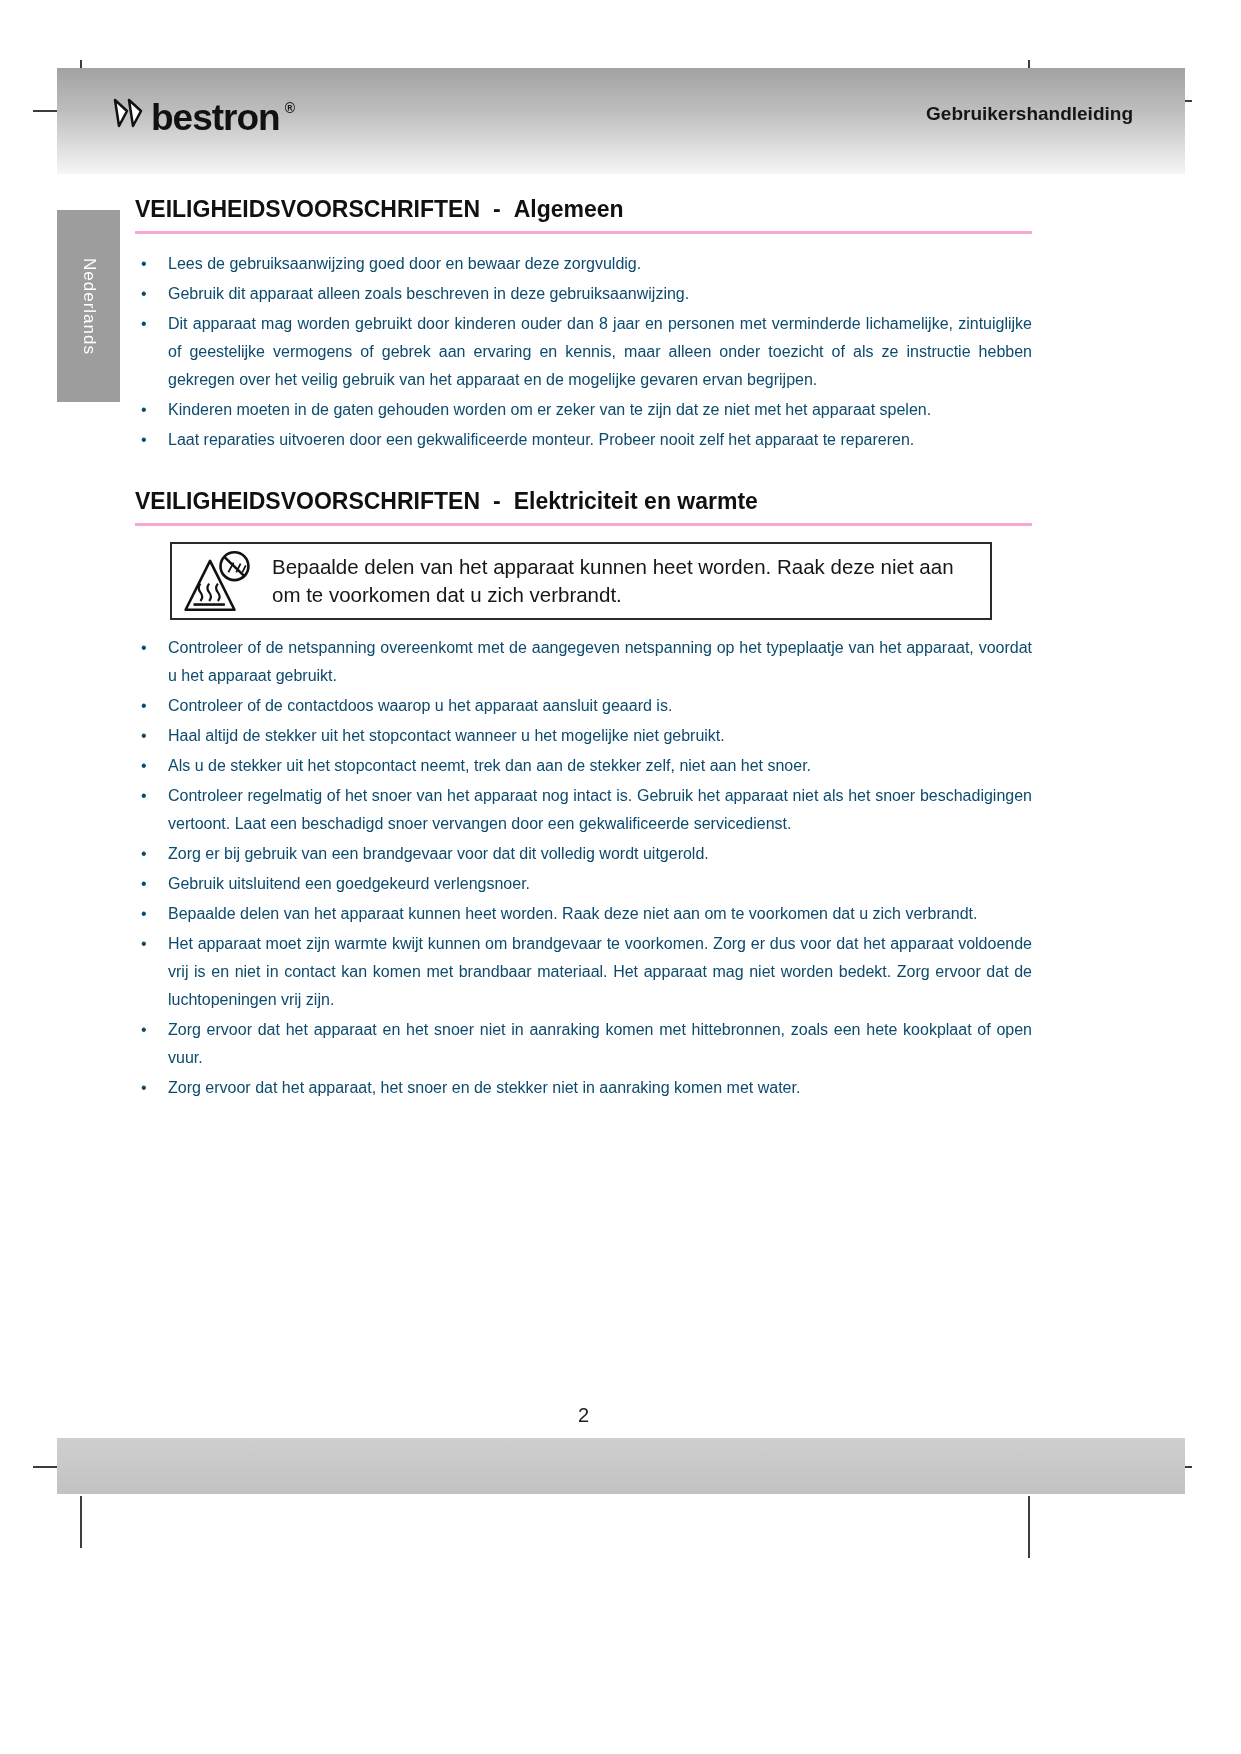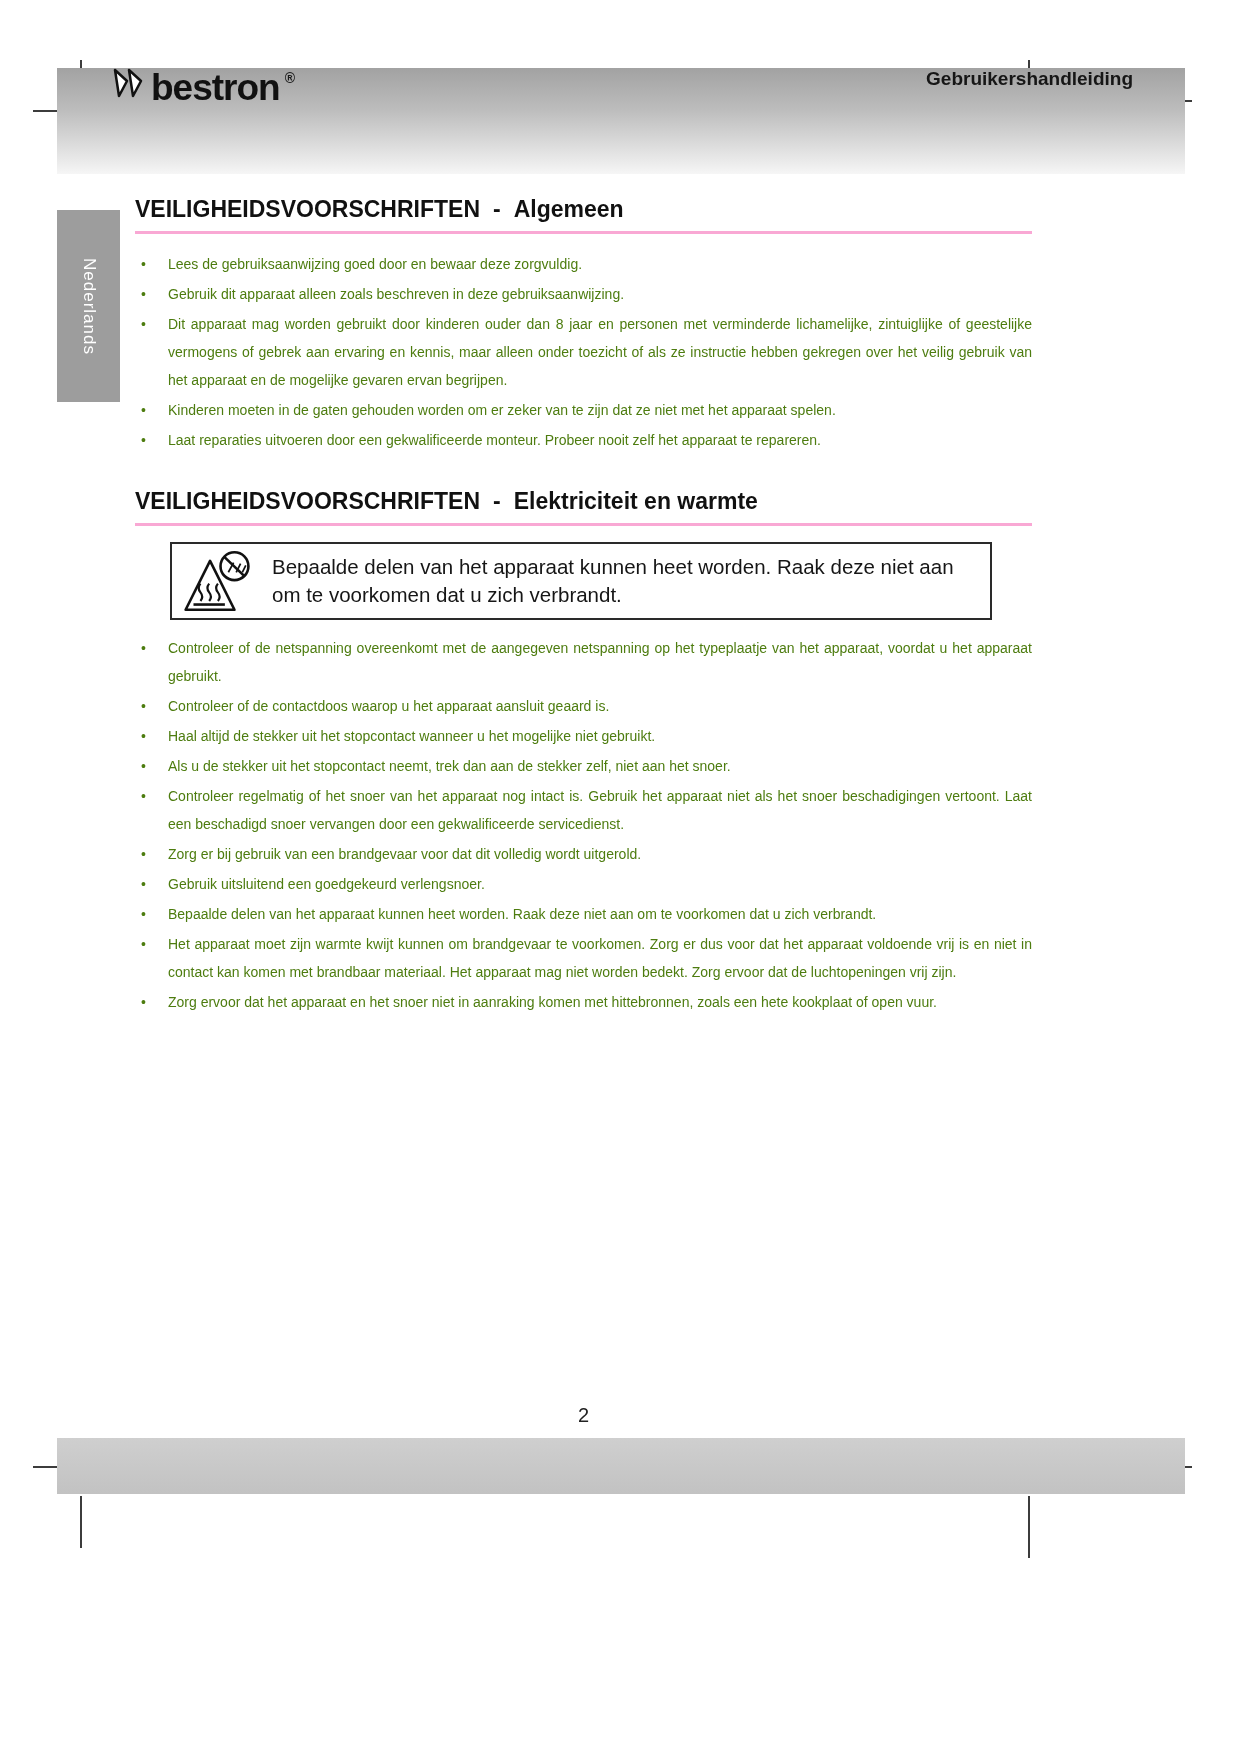--- a/index.html
+++ b/index.html
@@ -19,21 +19,21 @@
   .cm-tr-h { left:1148px;top:100px;  width:44px; height:2px;  }
   .cm-bl-h { left:33px;  top:1466px; width:44px; height:2px;  }
   .cm-bl-v { left:80px;  top:1496px; width:2px;  height:52px;  }
   .cm-br-h { left:1148px;top:1466px; width:44px; height:2px;  }
   .cm-br-v { left:1028px;top:1496px; width:2px;  height:62px;  }
 
   
   .header {
     position:absolute; left:57px; top:68px; width:1128px; height:106px;
     background:linear-gradient(to bottom,#a2a2a2 0%, #bdbdbd 40%, #eeeeee 92%, #f6f6f6 100%);
-    display:flex; justify-content:space-between; align-items:flex-start;
+    display:flex; justify-content:space-between; align-items:center;
     padding:0 52px 10px 56px;
   }
   .logo { display:flex; align-items:flex-end; gap:4px; }
   .logo-chevron { display:block; margin-bottom:2px; }
   .logo-text { font-size:37px; font-weight:bold; letter-spacing:-1px; line-height:0.9; color:#111; }
   .logo-reg { font-size:14px; font-weight:bold; position:relative; top:-18px; left:1px; }
   .doc-title { font-size:19px; font-weight:bold; color:#161616; padding-bottom:4px; }
 
   
   .side-tab {
@@ -49,21 +49,21 @@
 
   .section-heading {
     font-size:23px; font-weight:bold; color:#111;
     padding-bottom:8px; border-bottom:3px solid #f9a8d4; margin-bottom:16px;
   }
   .section-heading .sep { display:inline-block; margin:0 13px; }
   .section + .section { margin-top:34px; }
 
   ul.bullets { list-style:none; }
   .bullets li {
-    font-size:14px; line-height:28px; color:#4d7c0f;
+    font-size:16px; line-height:28px; color:#0c4a6e;
     padding-left:33px; position:relative; text-align:justify; margin-bottom:2px;
   }
   .bullets li::before { content:"\2022"; position:absolute; left:6px; }
 
   
   .warning-box {
     border:2px solid #2a2a2a; margin:2px 40px 14px 35px;
     display:flex; align-items:center; padding:3px 8px 3px 4px;
     background:#fff;
   }
@@ -150,20 +150,21 @@
           <li>Controleer of de netspanning overeenkomt met de aangegeven netspanning op het typeplaatje van het apparaat, voordat u het apparaat gebruikt.</li>
           <li>Controleer of de contactdoos waarop u het apparaat aansluit geaard is.</li>
           <li>Haal altijd de stekker uit het stopcontact wanneer u het mogelijke niet gebruikt.</li>
           <li>Als u de stekker uit het stopcontact neemt, trek dan aan de stekker zelf, niet aan het snoer.</li>
           <li>Controleer regelmatig of het snoer van het apparaat nog intact is. Gebruik het apparaat niet als het snoer beschadigingen vertoont. Laat een beschadigd snoer vervangen door een gekwalificeerde servicedienst.</li>
           <li>Zorg er bij gebruik van een brandgevaar voor dat dit volledig wordt uitgerold.</li>
           <li>Gebruik uitsluitend een goedgekeurd verlengsnoer.</li>
           <li>Bepaalde delen van het apparaat kunnen heet worden. Raak deze niet aan om te voorkomen dat u zich verbrandt.</li>
           <li>Het apparaat moet zijn warmte kwijt kunnen om brandgevaar te voorkomen. Zorg er dus voor dat het apparaat voldoende vrij is en niet in contact kan komen met brandbaar materiaal. Het apparaat mag niet worden bedekt. Zorg ervoor dat de luchtopeningen vrij zijn.</li>
           <li>Zorg ervoor dat het apparaat en het snoer niet in aanraking komen met hittebronnen, zoals een hete kookplaat of open vuur.</li>
+          <li>Zorg ervoor dat het apparaat, het snoer en de stekker niet in aanraking komen met water.</li>
         </ul>
     </div>
 
   </div>
 
   <div class="page-number">2</div>
   <div class="footer-bar"></div>
 
 </div>
 

